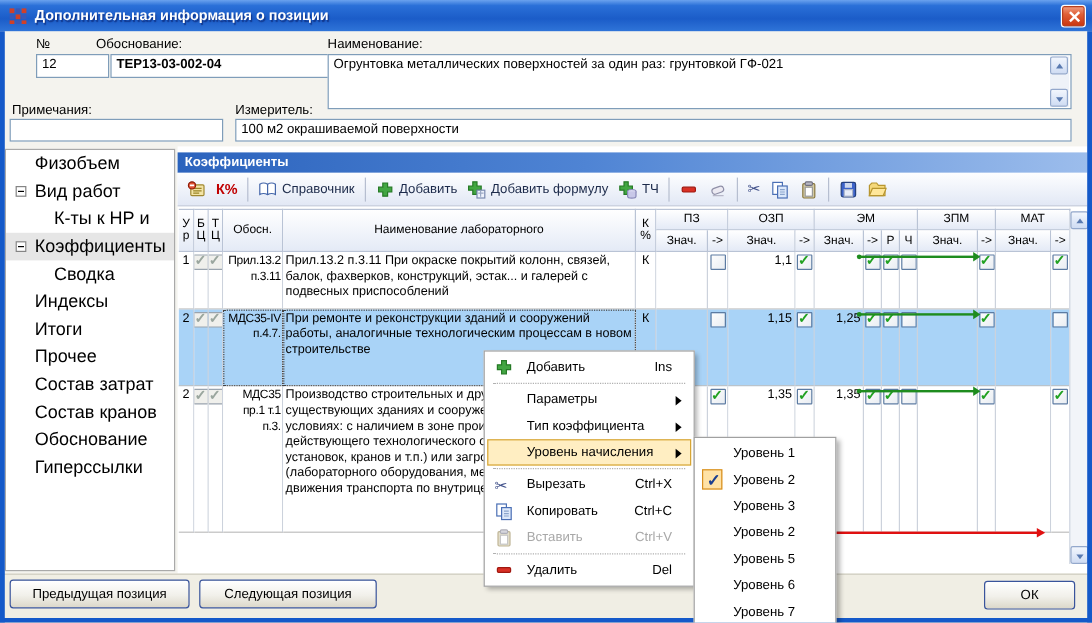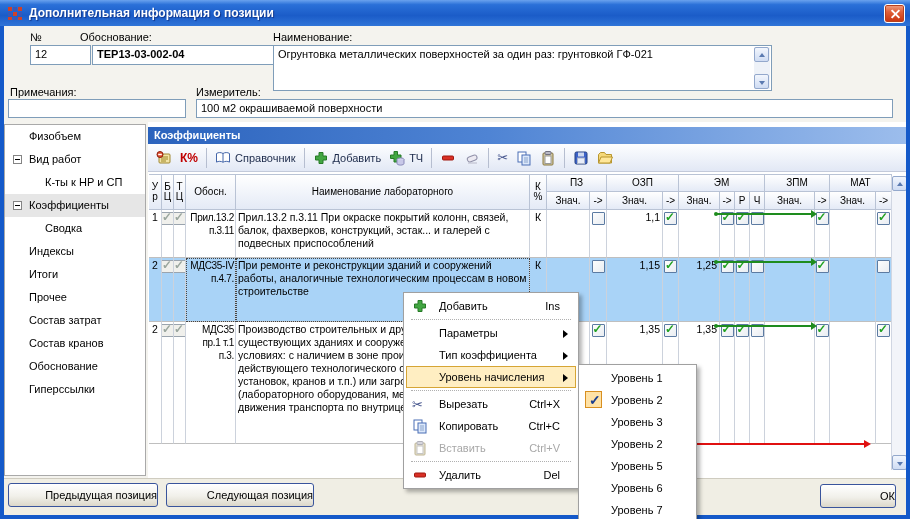--- a/index.html
+++ b/index.html
@@ -30,21 +30,21 @@
   .mini-scroll { position:absolute; right:1px; top:1px; bottom:1px; width:16px; background:#eef2f8; }
   .sbtn { position:absolute; left:0; width:15px; height:15px; border:1px solid #93a8cc; border-radius:2px;
           background:linear-gradient(180deg,#f2f6fd,#cfdcf3); }
   .sbtn.up { top:0; } .sbtn.dn { bottom:0; }
   .tri-up { position:absolute; left:4px; top:5px; border:3px solid transparent; border-bottom:4px solid #5a7ab0; border-top:none; }
   .tri-dn { position:absolute; left:4px; top:6px; border:3px solid transparent; border-top:4px solid #5a7ab0; border-bottom:none; }
 
   
   .sidebar { position:absolute; left:4px; top:124px; width:142px; height:352px;
              background:#fff; border:1px solid #a9a9a9; z-index:5; }
-  .nav-item { position:relative; height:23px; line-height:23px; font-size:11px; color:#000; cursor:pointer; }
+  .nav-item { position:relative; height:23px; line-height:23px; font-size:15px; color:#000; cursor:pointer; }
   .nav-item.sel { background:#e6e6e6; }
   .nav-label { position:absolute; left:24px; }
   .nav-label.ind2 { left:40px; }
   .expander { position:absolute; left:8px; top:7px; width:9px; height:9px; background:#fff;
               border:1px solid #848484; }
   .expander::after { content:""; position:absolute; left:1px; top:3px; width:5px; height:1px; background:#000; }
 
   
   .panel-bg { position:absolute; left:148px; top:122px; width:758px; height:356px; background:#fff; }
   .panel-hdr { position:absolute; left:148px; top:127px; width:758px; height:17px;
@@ -96,21 +96,21 @@
   
   .vscroll { position:absolute; left:891px; top:176px; width:16px; height:294px;
              background:#f2f4f9; border-left:1px solid #d0d6e2; z-index:4; }
   .vscroll .sbtn { left:0; }
 
   
   .footer { position:absolute; left:0; top:478px; width:910px; height:41px;
             background:#f0eee4; border-top:1px solid #cfccc0; }
   .xp-btn { position:absolute; height:24px; border:1px solid #39549c; border-radius:3px;
     background:linear-gradient(180deg,#ffffff,#f1f0ea 55%,#dcd8ca);
-    font-size:11px; color:#000; text-align:right; line-height:22px; cursor:pointer;
+    font-size:11px; color:#000; text-align:center; line-height:22px; cursor:pointer;
     box-shadow:0 1px 0 #fff inset; }
 
   
   .menu { position:absolute; left:403px; top:292px; width:176px; background:#fff;
           border:1px solid #a0a0a0; box-shadow:3px 3px 4px rgba(0,0,0,.3); z-index:200; padding:2px; }
   .mi { position:relative; height:22px; line-height:22px; font-size:11px; color:#000;
         padding-left:33px; cursor:pointer; }
   .mi .accel { position:absolute; right:16px; }
   .mi.hl { background:#ffeec2; outline:1px solid #d6a535; outline-offset:-1px; }
   .mi.disabled { color:#a8a8a8; }
@@ -149,21 +149,21 @@
     <span class="close-btn">
         <span class="close-x"></span>
       </span>
   </div>
 
   <span class="lbl" style="left:30px;top:31px;">№</span>
   <span class="lbl" style="left:80px;top:31px;">Обоснование:</span>
   <span class="lbl" style="left:273px;top:31px;">Наименование:</span>
   <div class="inp" style="left:30px;top:45px;width:61px;height:20px;">12</div>
   <div class="inp" style="left:92px;top:45px;width:189px;height:20px;font-weight:bold;">ТЕР13-03-002-04</div>
-  <div class="inp multiline" style="left:273px;top:45px;width:499px;height:46px;padding-right:32px;">
+  <div class="inp multiline" style="left:273px;top:45px;width:620px;height:46px;padding-right:32px;">
     <span>Огрунтовка металлических поверхностей за один раз: грунтовкой ГФ-021</span>
     <span class="mini-scroll">
       <span class="sbtn up">
           <span class="tri-up"></span>
         </span>
       <span class="sbtn dn">
           <span class="tri-dn"></span>
         </span>
     </span>
   </div>
@@ -239,20 +239,28 @@
     <span class="tsep"></span>
     <span class="tbtn">
       <svg width="16" height="16" viewBox="0 0 16 16">
         <path d="M6 2.5h4V6h3.5v4H10v3.5H6V10H2.5V6H6z" fill="#42a642" stroke="#267a26"></path>
         </svg>
       <span>Добавить</span>
       </span>
     <span class="tbtn">
       <svg width="16" height="16" viewBox="0 0 16 16">
         <path d="M5 1.5h3.5V5H12v3.5H8.5V12H5V8.5H1.5V5H5z" fill="#42a642" stroke="#267a26"></path>
+        <rect x="8.5" y="8.5" width="6.5" height="6.5" fill="#eef2fc" stroke="#7a8ab0"></rect>
+        <path d="M9.5 11h4.5M11.5 9v5" stroke="#9aa8c4"></path>
+        </svg>
+      <span>Добавить формулу</span>
+      </span>
+    <span class="tbtn">
+      <svg width="16" height="16" viewBox="0 0 16 16">
+        <path d="M5 1.5h3.5V5H12v3.5H8.5V12H5V8.5H1.5V5H5z" fill="#42a642" stroke="#267a26"></path>
         <ellipse cx="11.5" cy="9.5" rx="3.5" ry="1.6" fill="#d8d8f0" stroke="#8888b8"></ellipse>
         <path d="M8 9.5v4c0 .9 1.6 1.6 3.5 1.6s3.5-.7 3.5-1.6v-4" fill="#c8c8e8" stroke="#8888b8"></path>
         </svg>
       <span>ТЧ</span>
       </span>
     <span class="tsep"></span>
     <span class="tbtn">
       <svg width="16" height="16" viewBox="0 0 16 16">
         <rect x="2.5" y="6" width="11" height="4" rx="1" fill="#d93025" stroke="#a01810"></rect>
         </svg>

